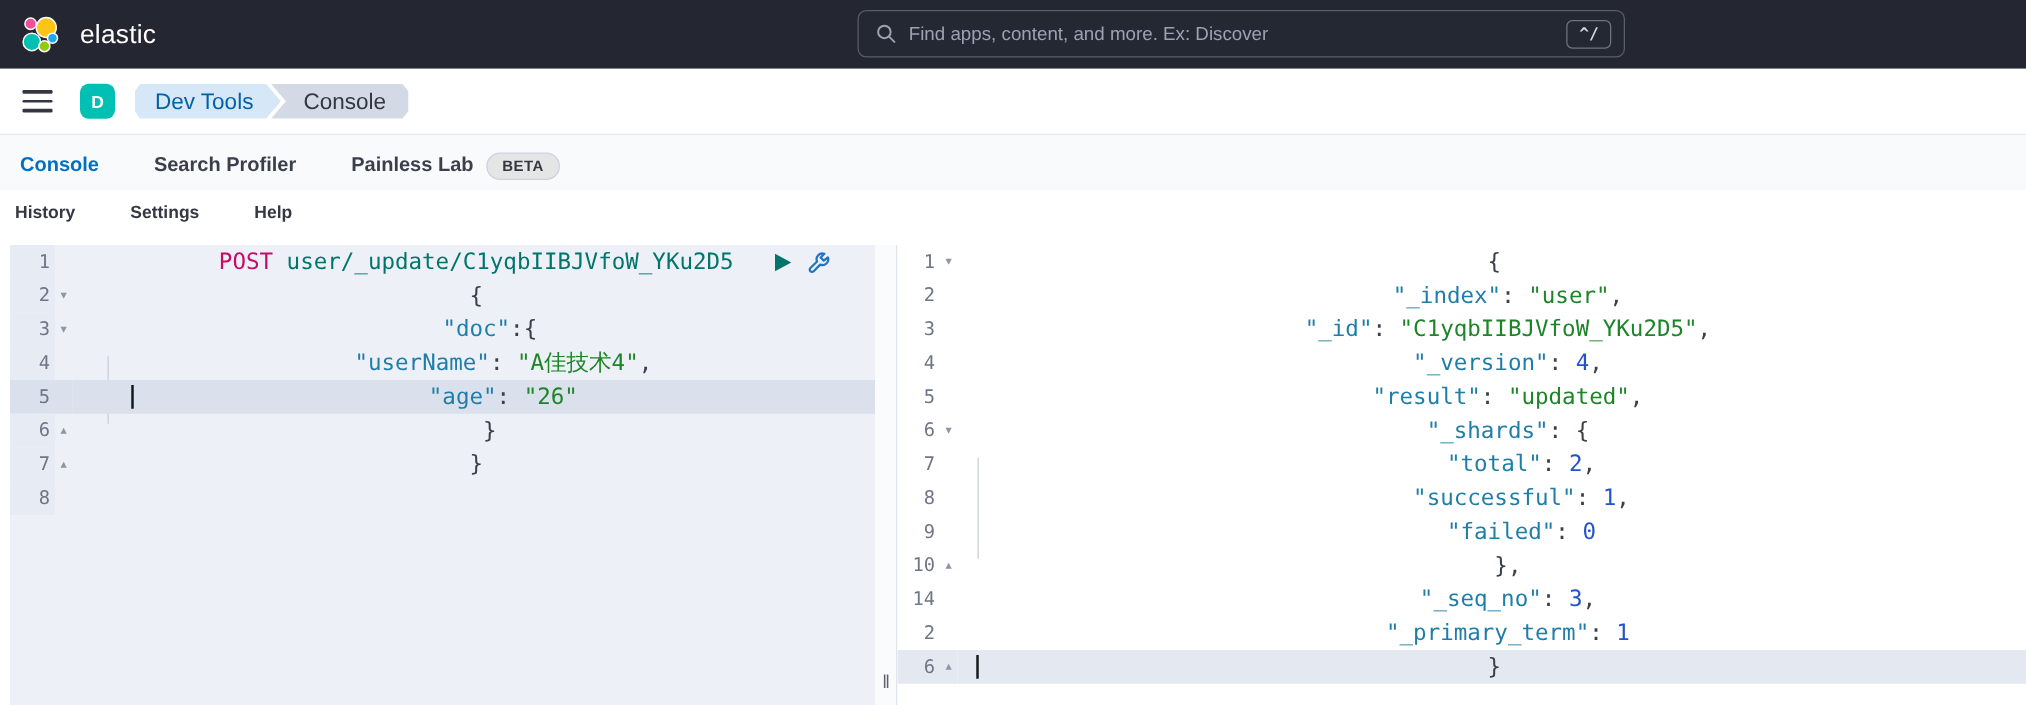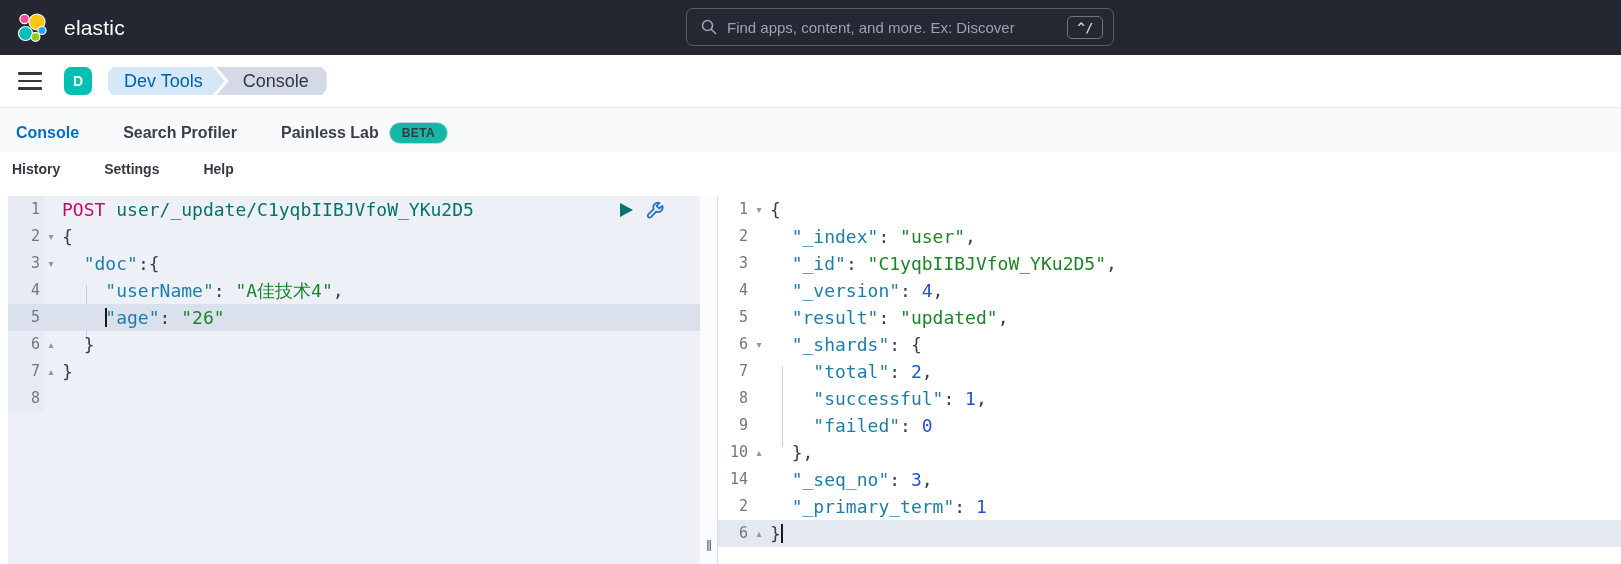--- a/index.html
+++ b/index.html
@@ -6,21 +6,21 @@
   html,body { width:1621px; height:564px; overflow:hidden; background:#fff;
     font-family:"Liberation Sans", sans-serif; }
   .stage { position:relative; width:1621px; height:564px; background:#fff; }
 
   
   .topbar { position:absolute; left:0; top:0; width:100%; height:55px;
     background:var(--header_bg); display:flex; align-items:center; }
   .logo-wrap { display:flex; align-items:center; gap:16px; padding-left:16px; }
   .logo-mark { width:32px; height:32px; }
   .logo-word { color:#fff; font-size:21px; font-weight:500; letter-spacing:.2px; }
-  .searchbar { position:absolute; left:686px; top:8px; width:428px; height:38px;
+  .searchbar { position:absolute; left:686px; top:8px; width:614px; height:38px;
     background:#242833; border:1px solid #595d68; border-radius:7px;
     display:flex; align-items:center; padding:0 10px 0 14px; }
   .searchbar .ph { color:#9aa2b3; font-size:15px; margin-left:10px; flex:1;
     white-space:nowrap; overflow:hidden; }
   .kbd-hint { border:1px solid #707480; border-radius:5px; color:#d3d6dd;
     font-family:"DejaVu Sans Mono", monospace; font-size:13px; font-weight:bold;
     padding:3px 9px; }
 
   
   .navrow { position:absolute; left:0; top:55px; width:100%; height:53px;
@@ -41,21 +41,21 @@
       calc(100% - 5px) 100%, 0 100%, 12px 50%); }
 
   
   .tabrow { position:absolute; left:0; top:108px; width:100%; height:54px;
     background:#f9fafc; border-bottom:1px solid #d3dae6; display:flex;
     align-items:stretch; padding-left:12px; }
   .tab { display:flex; align-items:center; margin-right:36px; font-size:16px;
     font-weight:600; color:#3a3f4b; border-bottom:3px solid transparent;
     padding:0 4px; cursor:pointer; }
   .tab.active { color:var(--accent); border-bottom-color:var(--accent); font-weight:700; }
-  .beta { margin-left:10px; border:1px solid #cbd2dd; background:#14b8a6; color:#343741;
+  .beta { margin-left:10px; border:1px solid #cbd2dd; background:#e5e5e5; color:#343741;
     border-radius:13px; font-size:12px; font-weight:bold; letter-spacing:.4px;
     padding:3px 12px; }
 
   
   .menurow { position:absolute; left:0; top:152px; width:100%; height:34px;
     background:#fff; display:flex; align-items:center; padding-left:12px; gap:44px; }
   .menu-item { font-size:14px; font-weight:700; color:#333843; cursor:pointer; }
 
   
   .editors { position:absolute; left:0; top:196px; width:1621px; height:368px; }
@@ -64,21 +64,21 @@
   #resp-editor { left:718px; width:903px; background:#fff; }
   .scroll-strip { position:absolute; left:700px; top:0; width:18px; height:368px;
     background:#fafbfd; border-right:1px solid #d9dee8; }
   .code-row { display:flex; height:27px; align-items:stretch; }
   .gut { width:36px; text-align:right; padding-right:4px; color:#6e7687;
     font:15px/27px "DejaVu Sans Mono", monospace; background:var(--req_gut); }
   #resp-editor .gut { width:34px; background:#fff; }
   .fold { width:14px; text-align:center; font-size:10px; line-height:27px;
     color:#8e95a8; cursor:pointer; }
   pre.code { flex:1; position:relative; font:18px/27px "DejaVu Sans Mono", monospace;
-    padding-left:4px; white-space:pre; color:#3b3f49; }
+    padding-left:4px; white-space:pre; color:#3b3f49;text-align:center; }
   #req-editor .code-row.active .gut,
   #req-editor .code-row.active .fold,
   #req-editor .code-row.active pre.code { background:#dae0ec; }
   #resp-editor .code-row.active .gut,
   #resp-editor .code-row.active .fold,
   #resp-editor .code-row.active pre.code { background:#e3e8f1; }
   .tk-method { color:var(--method); }
   .tk-url { color:var(--url); }
   .tk-key { color:var(--key); }
   .tk-str { color:var(--string); }

